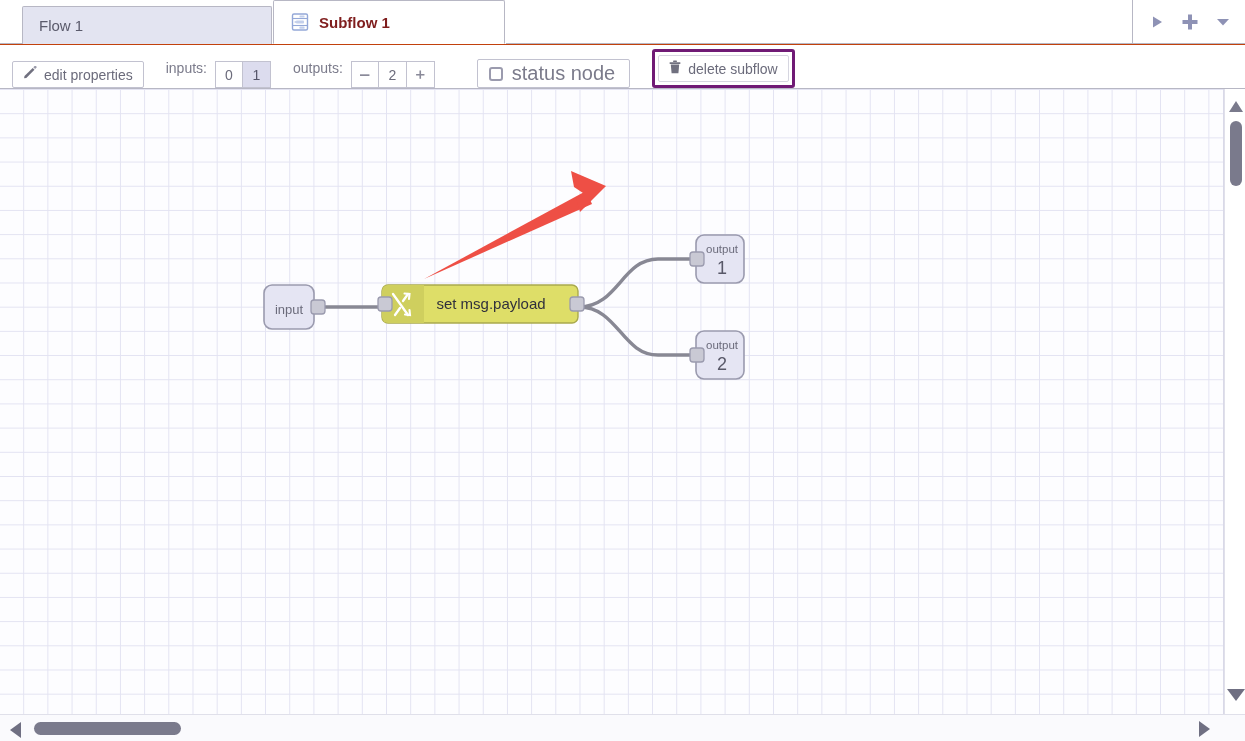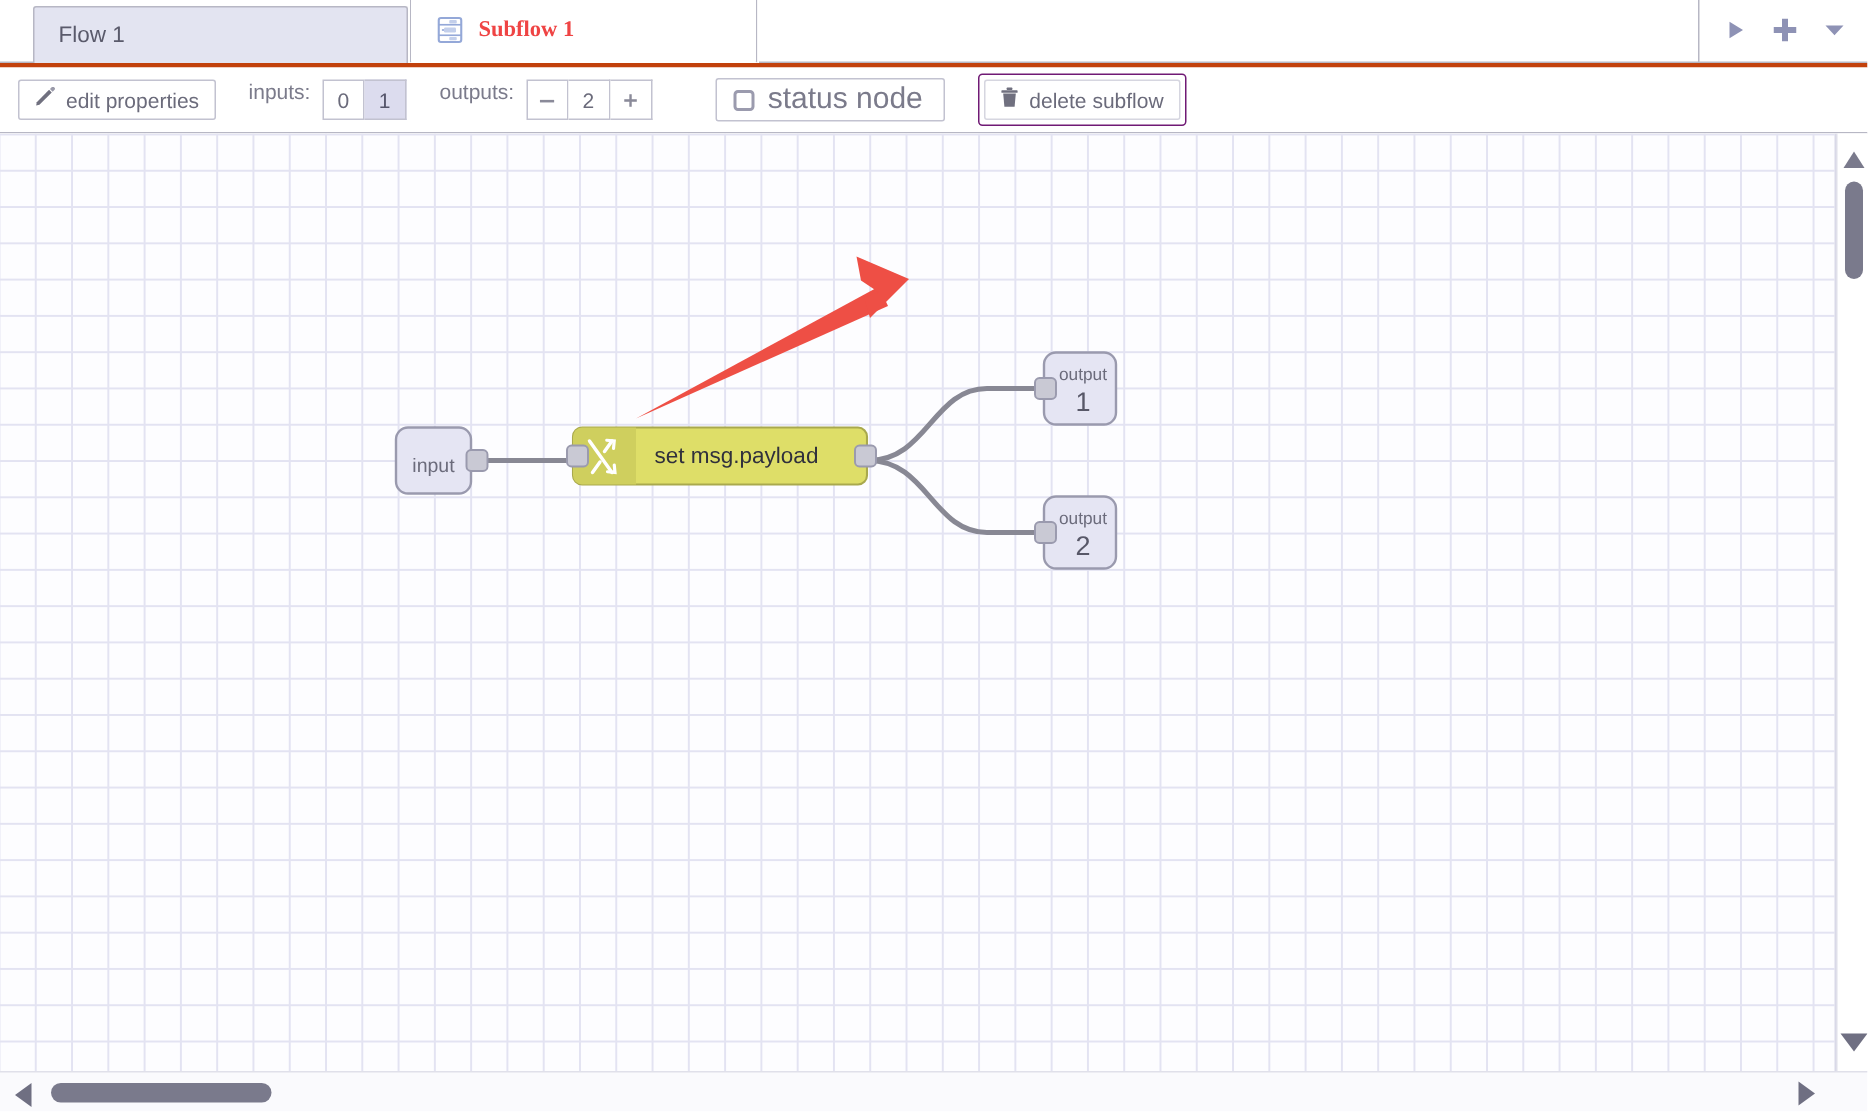--- a/index.html
+++ b/index.html
@@ -8,21 +8,21 @@
     font-family: "Liberation Sans", sans-serif;
     background: #ffffff;
     overflow: hidden;
   }
   #app { position: relative; width: 1245px; height: 741px; background: #fff; }
 
   
   .tabbar {
     position: absolute; left: 0; top: 0; width: 1245px; height: 45px;
     background: #ffffff;
-    border-bottom: 3px solid #c2410c;
+    border-bottom: 1px solid #c2410c;
     display: flex; align-items: flex-end;
   }
   .tab-spacer { width: 22px; height: 44px; border-bottom: 1px solid #b7b7c4; }
   .tab {
     position: relative;
     height: 38px;
     display: flex; align-items: center;
     padding: 0 16px;
     border: 1px solid #b7b7c4;
     border-bottom: none;
@@ -31,44 +31,43 @@
     color: #4a4a5a;
     cursor: pointer;
     margin-right: 1px;
     background: #e3e4f1;
     white-space: nowrap;
   }
   .tab.inactive { width: 250px; background: #e3e4f1; color: #5a5a6b; }
   .tab.active {
     width: 232px;
     background: #ffffff;
-    color: #ef4444;
+    color: #7f1d1d;
     font-weight: bold;
     height: 44px;
     border-bottom: 1px solid #ffffff;
     z-index: 3;
-    font-family: Liberation Serif, serif;
   }
   .tab-fill { flex: 1; height: 44px; border-bottom: 1px solid #b7b7c4; }
   .tab-tools {
     height: 44px; display: flex; align-items: center; gap: 16px;
     padding: 0 14px 0 16px;
     border-left: 1px solid #b7b7c4;
     border-bottom: 1px solid #b7b7c4;
   }
   .ticon { cursor: pointer; display: inline-flex; align-items: center; justify-content: center; }
 
   .subflow-tab-icon { width: 20px; height: 20px; margin-right: 9px; flex: none; }
 
   
   .toolbar {
     position: absolute; left: 0; top: 45px; width: 1245px; height: 44px;
     background: #ffffff;
     border-bottom: 1px solid #b7b7c4;
-    display: flex; align-items: center;
+    display: flex; align-items: flex-end;
     padding-left: 12px;
     gap: 0;
   }
   .btn {
     display: inline-flex; align-items: center; gap: 7px;
     height: 27px; padding: 0 10px;
     border: 1px solid #c2c2d0; border-radius: 2px;
     background: #fff; color: #6b6b7b;
     font-size: 14px; cursor: pointer; white-space: nowrap;
   }
@@ -89,21 +88,21 @@
     height: 29px; padding: 0 14px 0 11px;
     border: 1px solid #c2c2d0; border-radius: 2px;
     background: #fff; font-size: 20px; color: #7b7b8b; cursor: pointer;
     margin-left: 42px;
   }
   .chkbox {
     width: 14px; height: 14px; border: 2px solid #9b9bae; border-radius: 3px; background: #fff;
   }
   .delete-wrap {
     margin-left: 22px;
-    border: 1px solid #701a75;
+    border: 3px solid #701a75;
     border-radius: 3px;
     padding: 3px;
     display: inline-flex;
   }
   .delete-btn {
     display: inline-flex; align-items: center; gap: 7px;
     height: 27px; padding: 0 10px;
     border: 1px solid #d6d6e0; border-radius: 2px;
     background: #fff; color: #6b6b7b; font-size: 14px; cursor: pointer; white-space: nowrap;
   }

